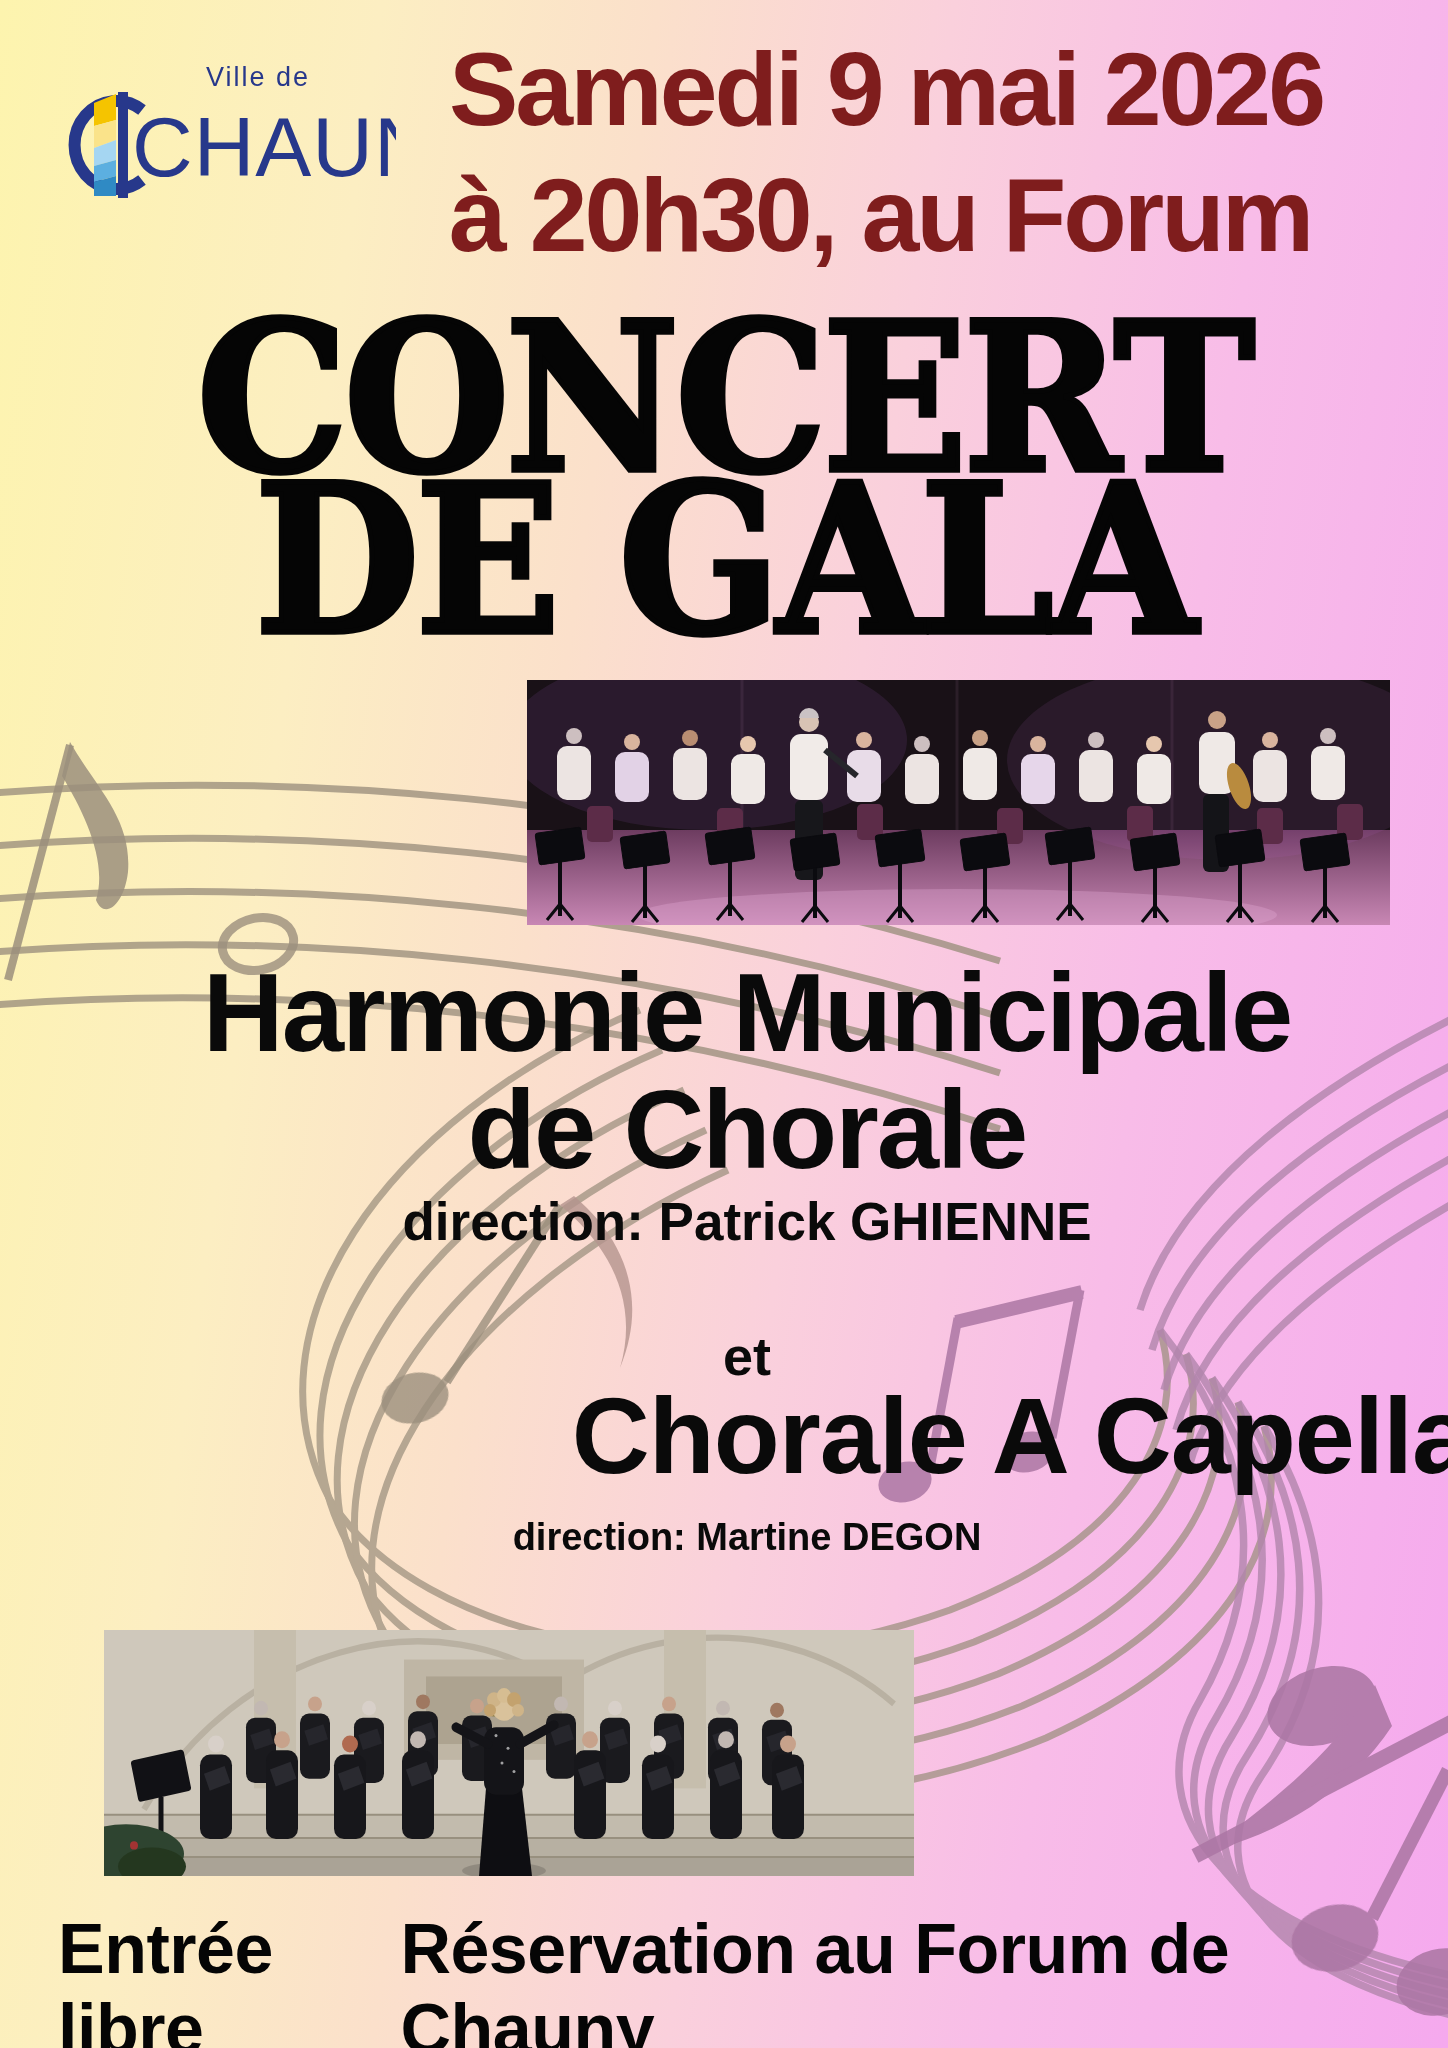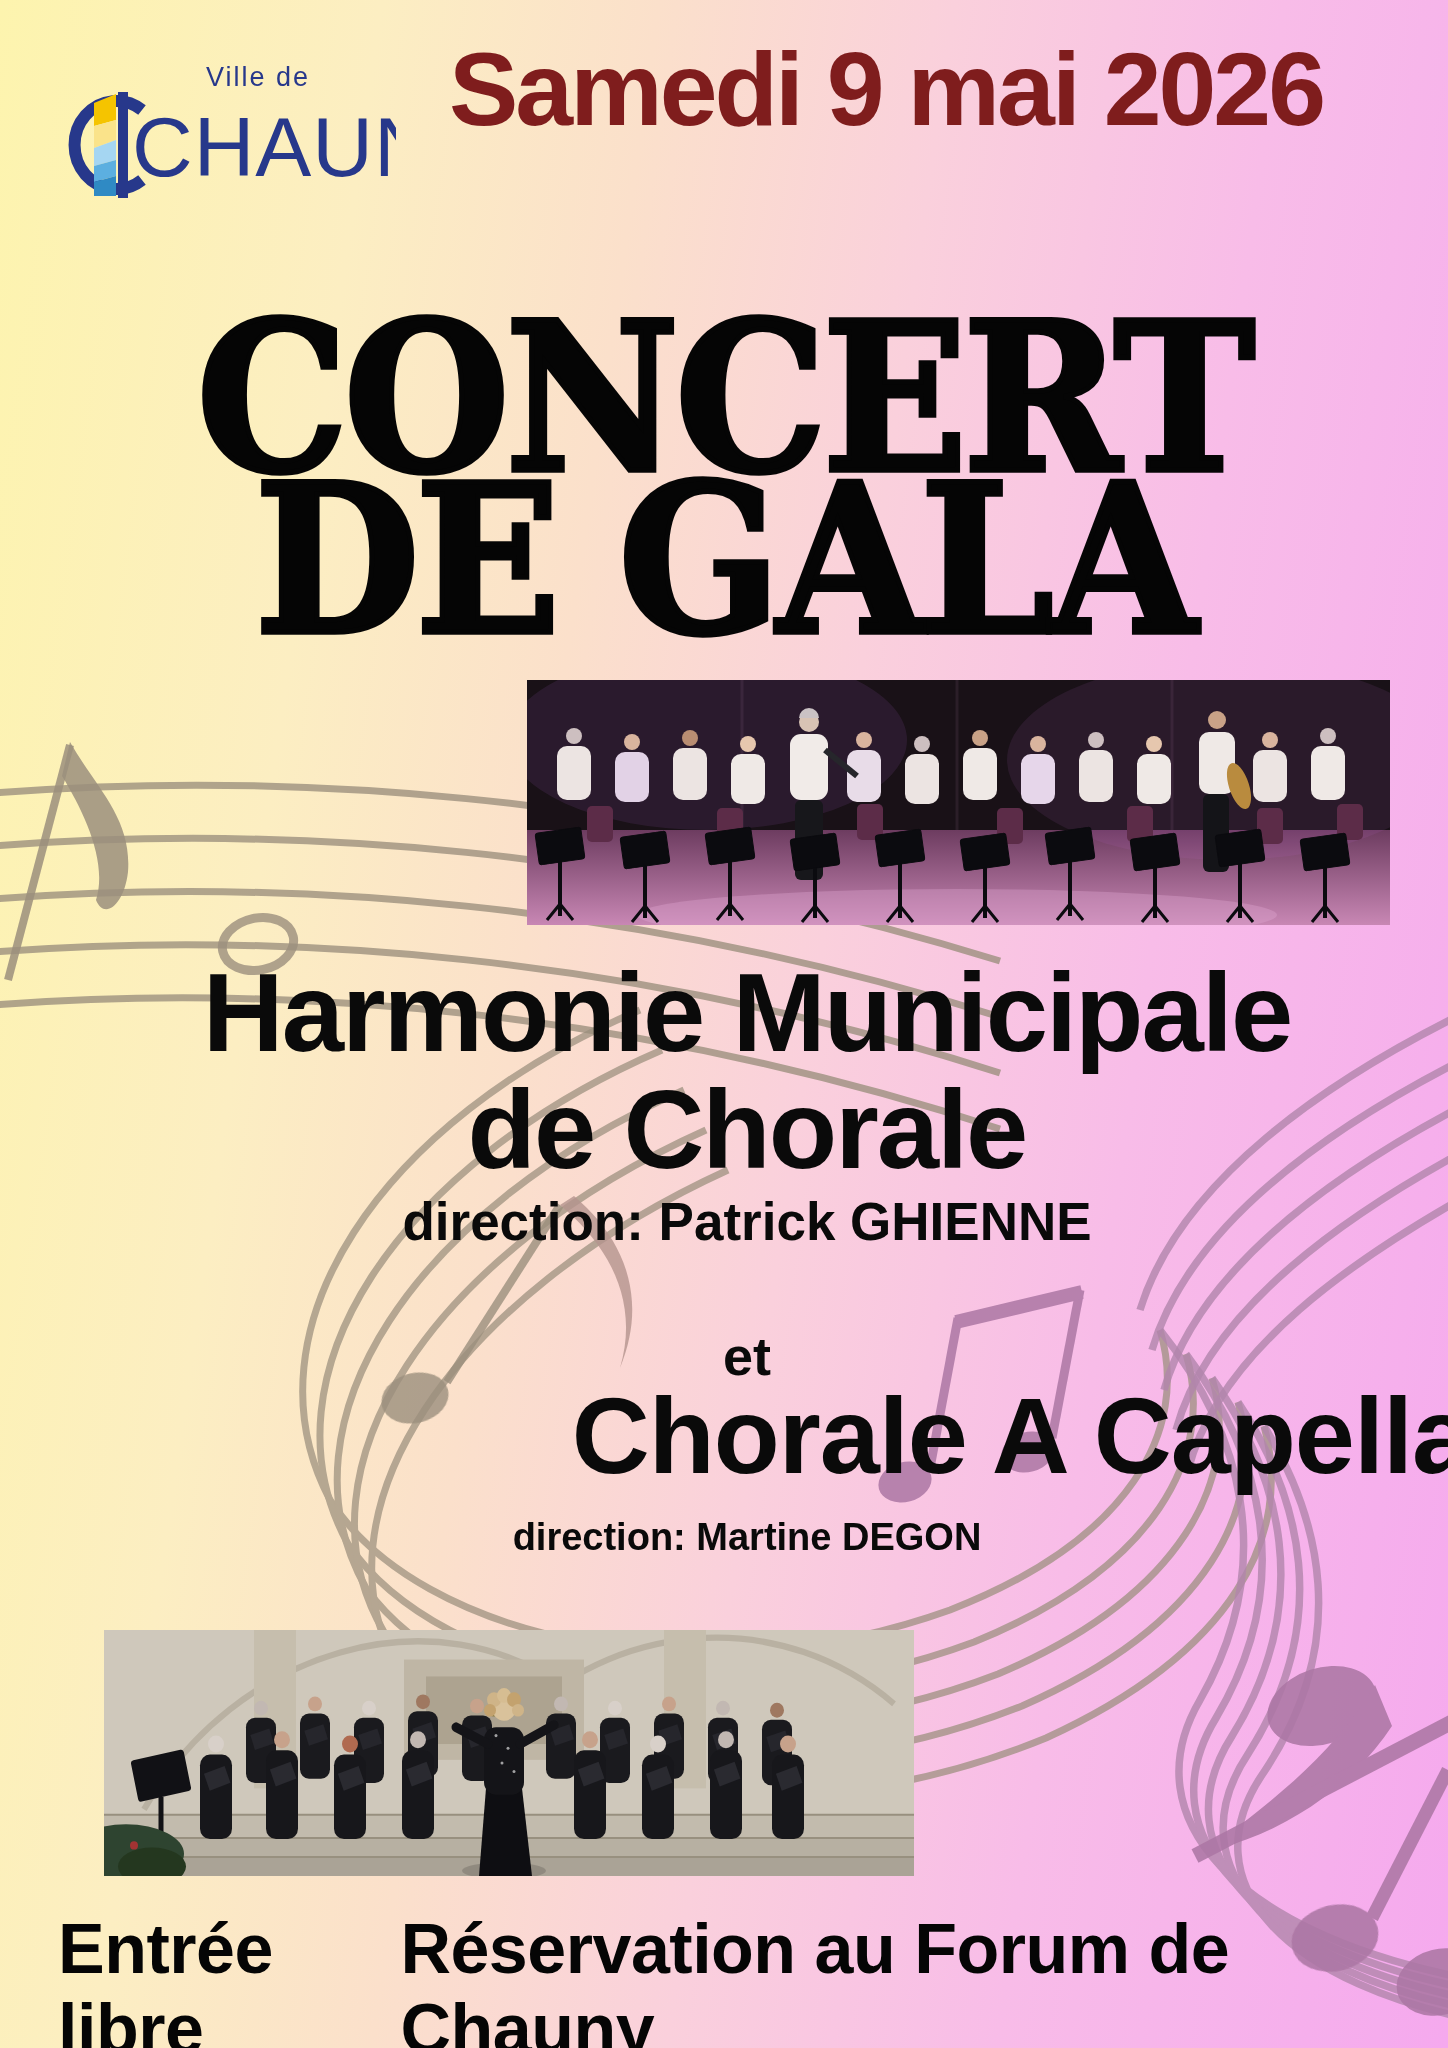--- a/index.html
+++ b/index.html
@@ -113,20 +113,21 @@
       <polygon points="38,134 60,128 60,148 38,148" fill="#2f8ac4"></polygon>
     </g>
     <rect x="62" y="44" width="10" height="106" fill="#27388b"></rect>
     <text x="150" y="38" font-size="27" letter-spacing="2" fill="#27388b" font-family="Liberation Sans, sans-serif">Ville de</text>
     <text x="76" y="128" font-size="84" letter-spacing="1" fill="#27388b" font-weight="500" font-family="Liberation Sans, sans-serif">CHAUNY</text>
   </svg>
 </div>
 
 <div class="abs date-block z3">
   <div>Samedi 9 mai 2026</div>
+  <div>à 20h30, au Forum</div>
 </div>
 
 <div class="abs title-block z3">
   <div>CONCERT</div>
   <div>DE GALA</div>
 </div>
 
 <svg class="abs photo1 z2" width="863" height="245" viewBox="0 0 863 245" preserveAspectRatio="none">
   <defs>
     <linearGradient id="floor1" x1="0" y1="0" x2="0" y2="1">

